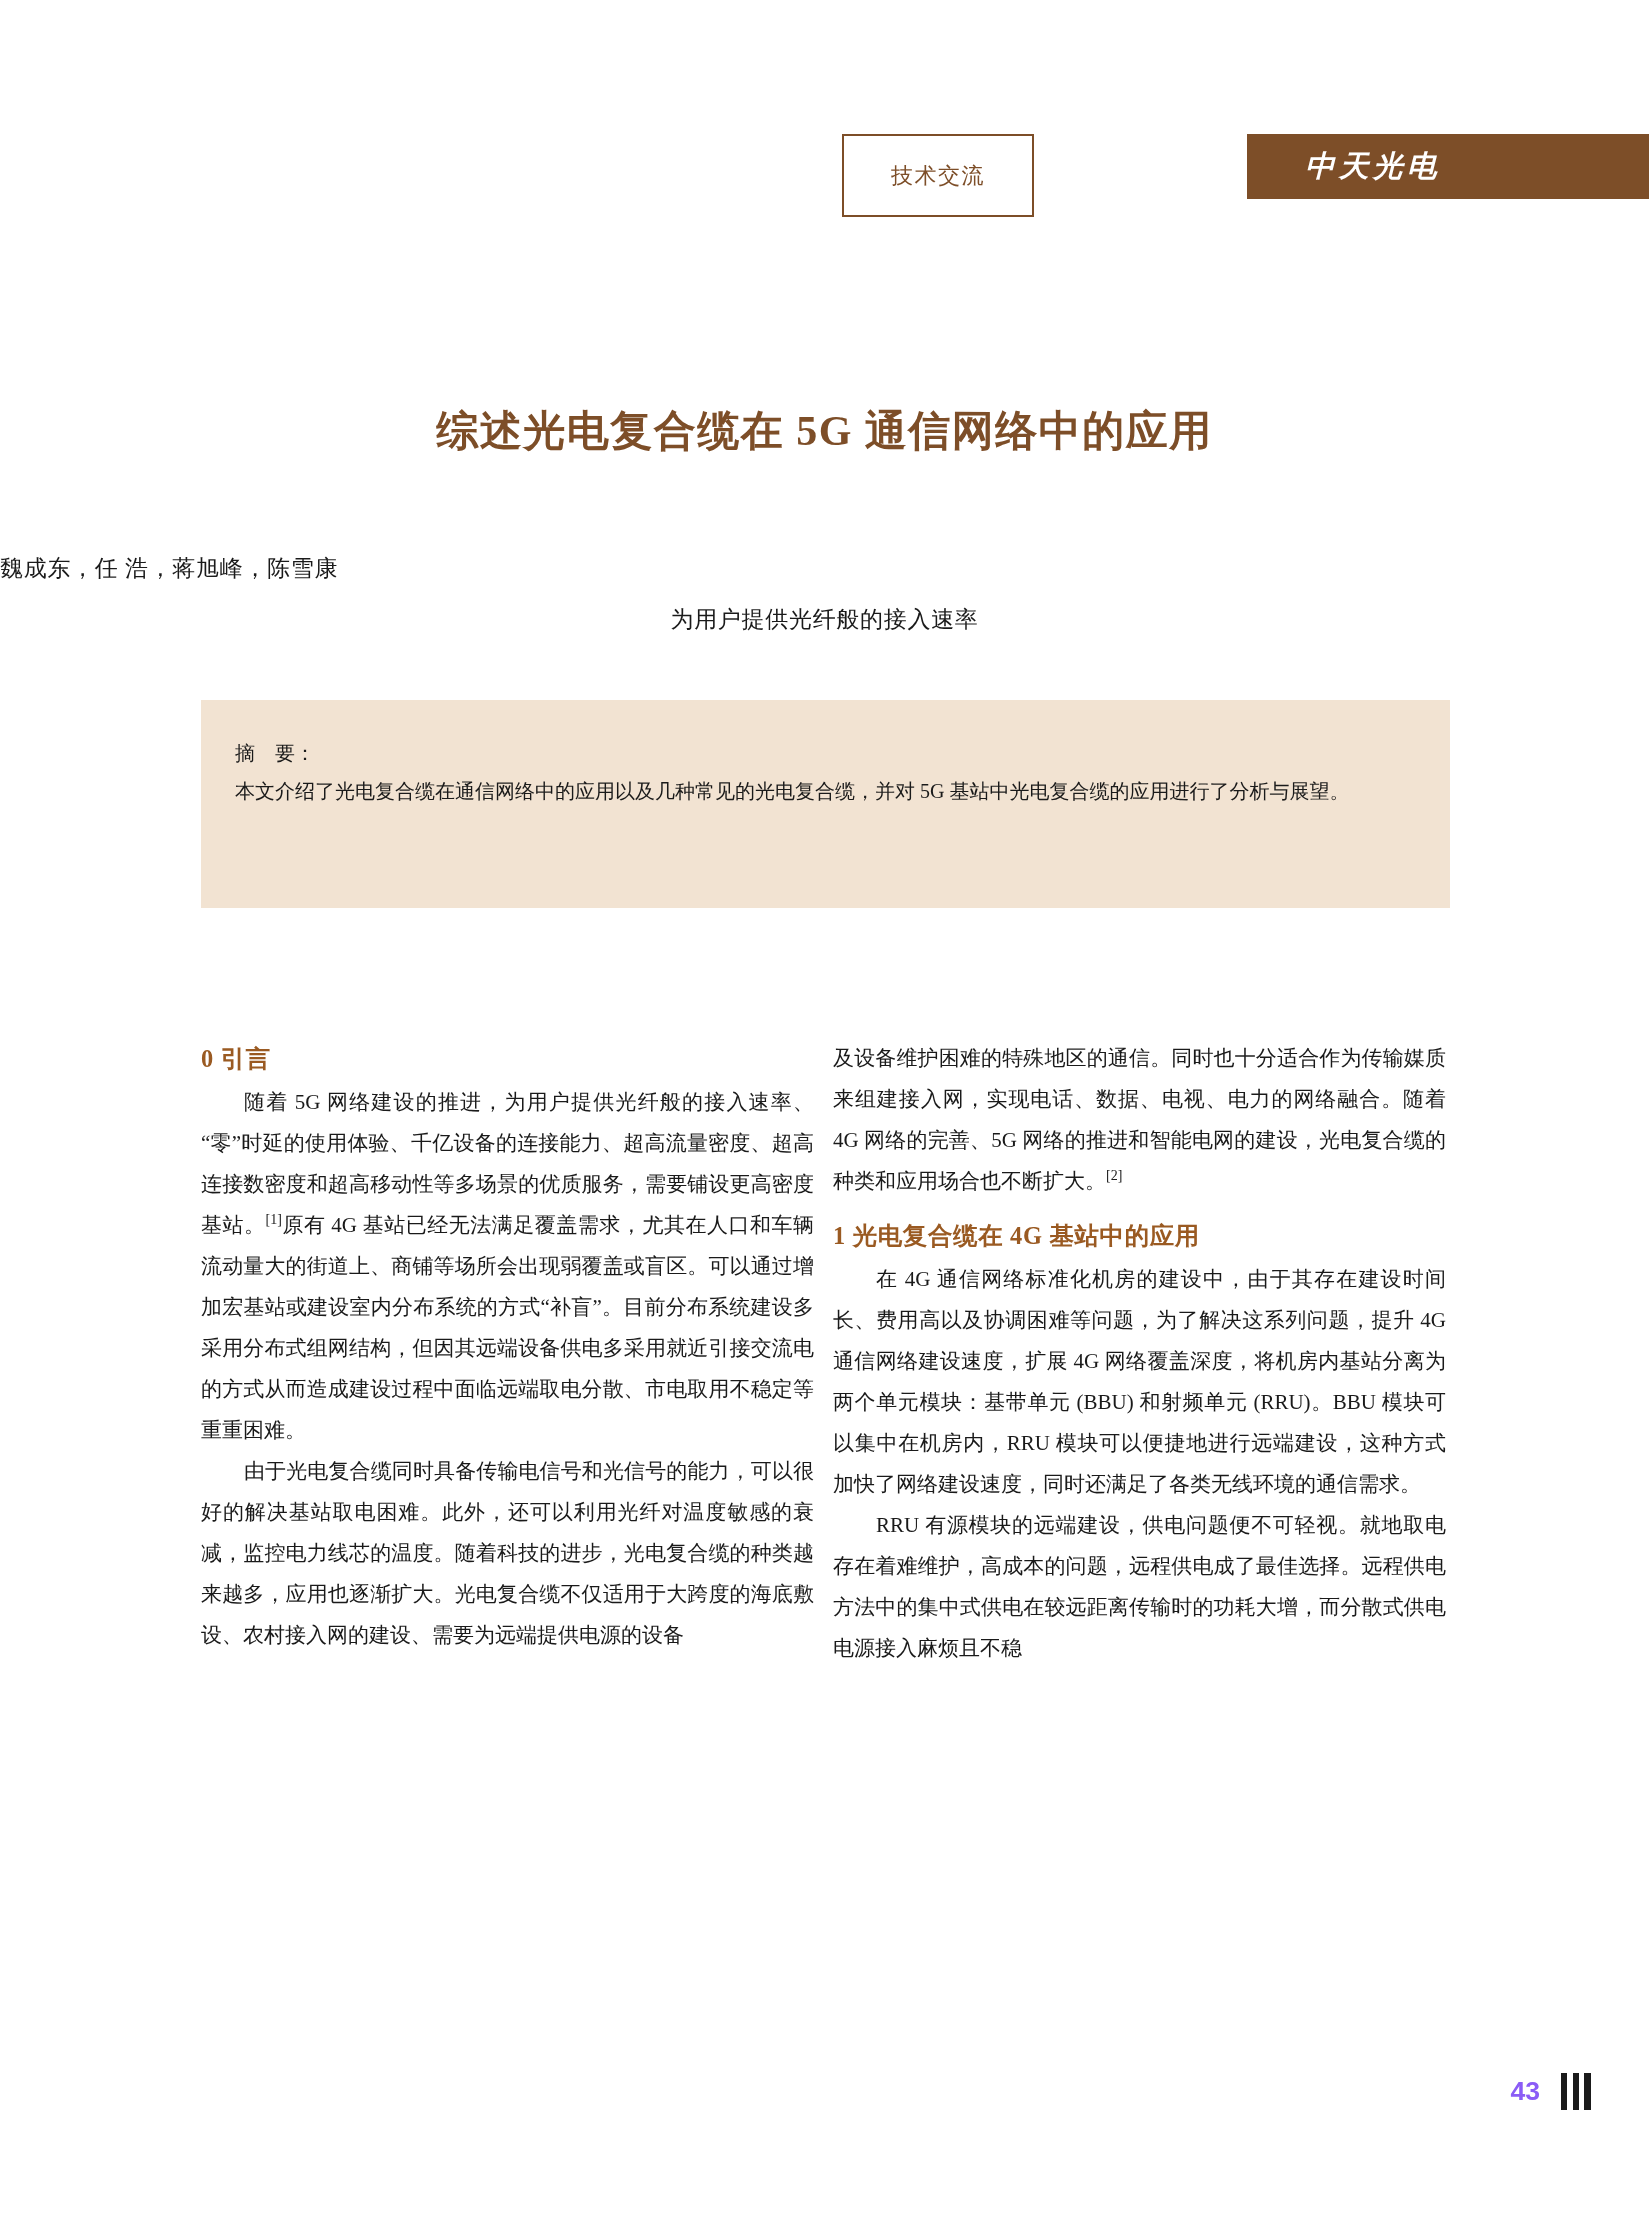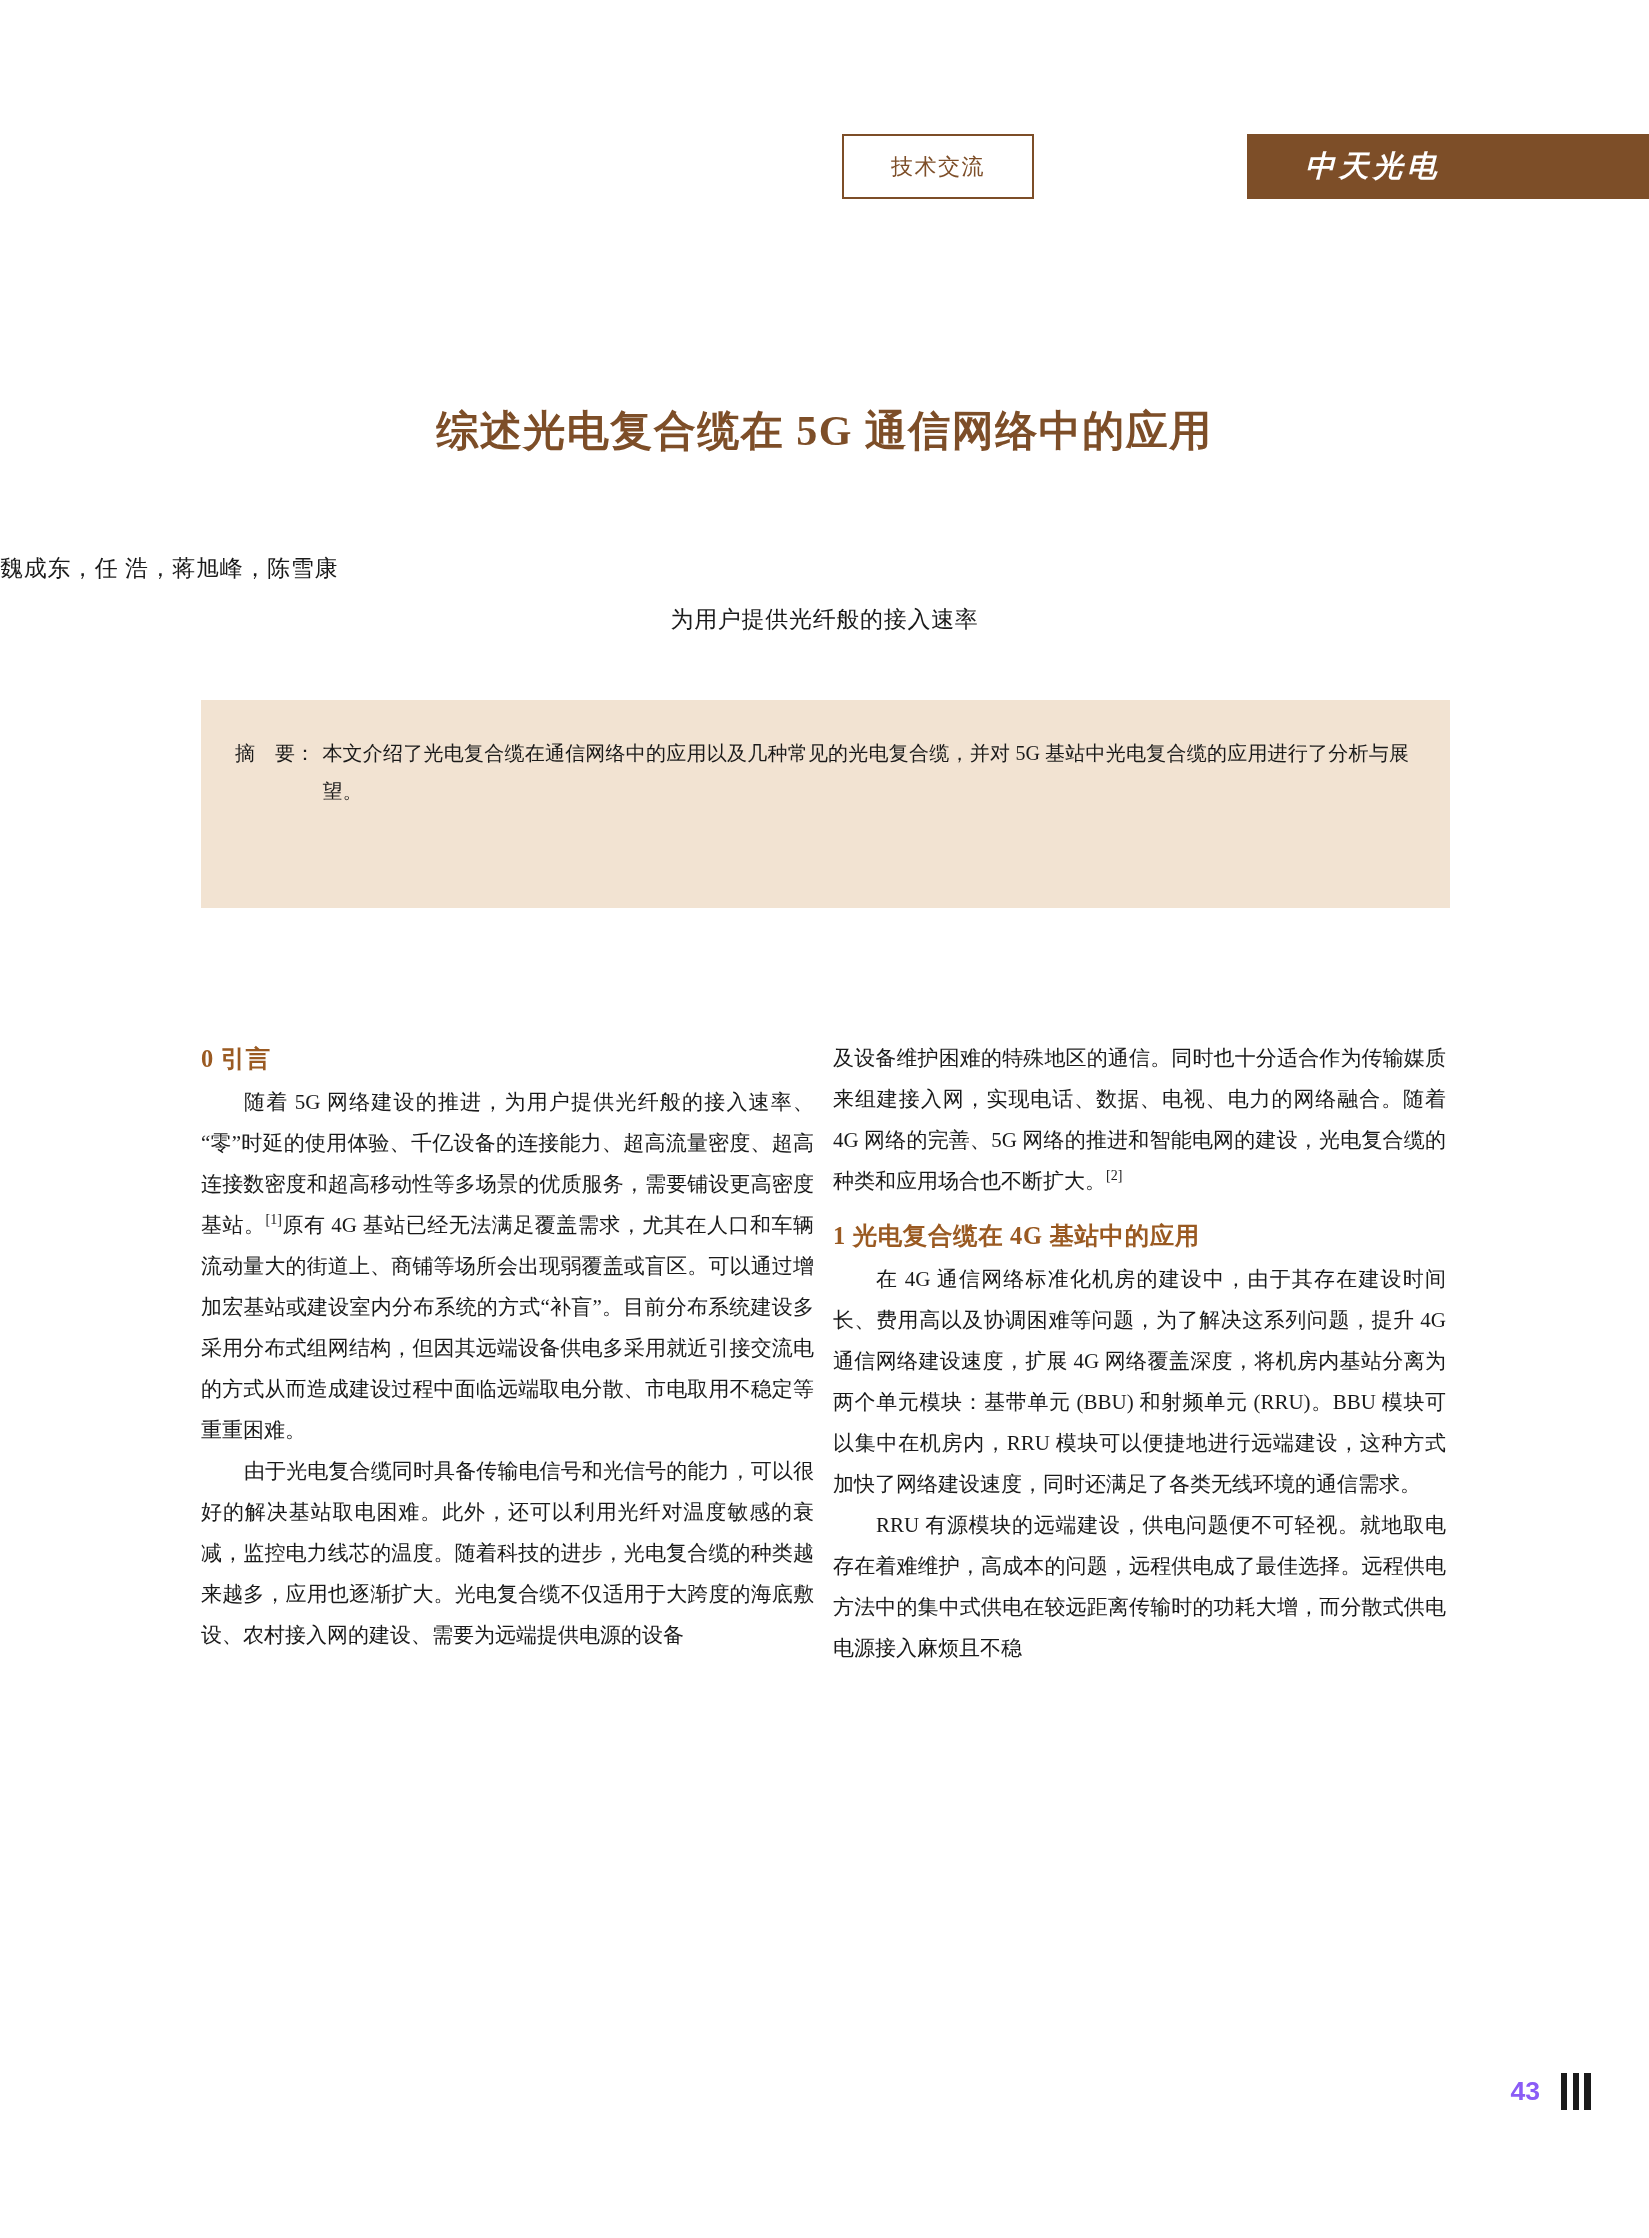--- a/index.html
+++ b/index.html
@@ -22,21 +22,21 @@
     top: 134px;
     left: 0;
     width: 1649px;
     height: 65px;
   }
   .header-tab {
     position: absolute;
     right: 615px;
     top: 0;
     width: 192px;
-    height: 65px;
+    height: 83px;
     border: 2.2px solid #7d4e28;
     box-sizing: border-box;
     display: flex;
     align-items: center;
     justify-content: center;
     color: #7d4e28;
     font-size: 22px;
     letter-spacing: 1.5px;
     font-family: "Liberation Sans", "DejaVu Sans", sans-serif;
   }
@@ -101,20 +101,21 @@
     background: #f2e3d2;
     box-sizing: border-box;
     padding: 34px 41px 0 34px;
   }
   .abs-row {
     display: flex;
     align-items: flex-start;
     font-size: 20px;
     line-height: 38px;
     color: #1a1a1a;
+    flex-direction: column;
   }
   .abs-label {
     flex: 0 0 auto;
     white-space: nowrap;
     padding-right: 7.4px;
   }
   .abs-text {
     flex: 1 1 auto;
     text-align: justify;
   }

